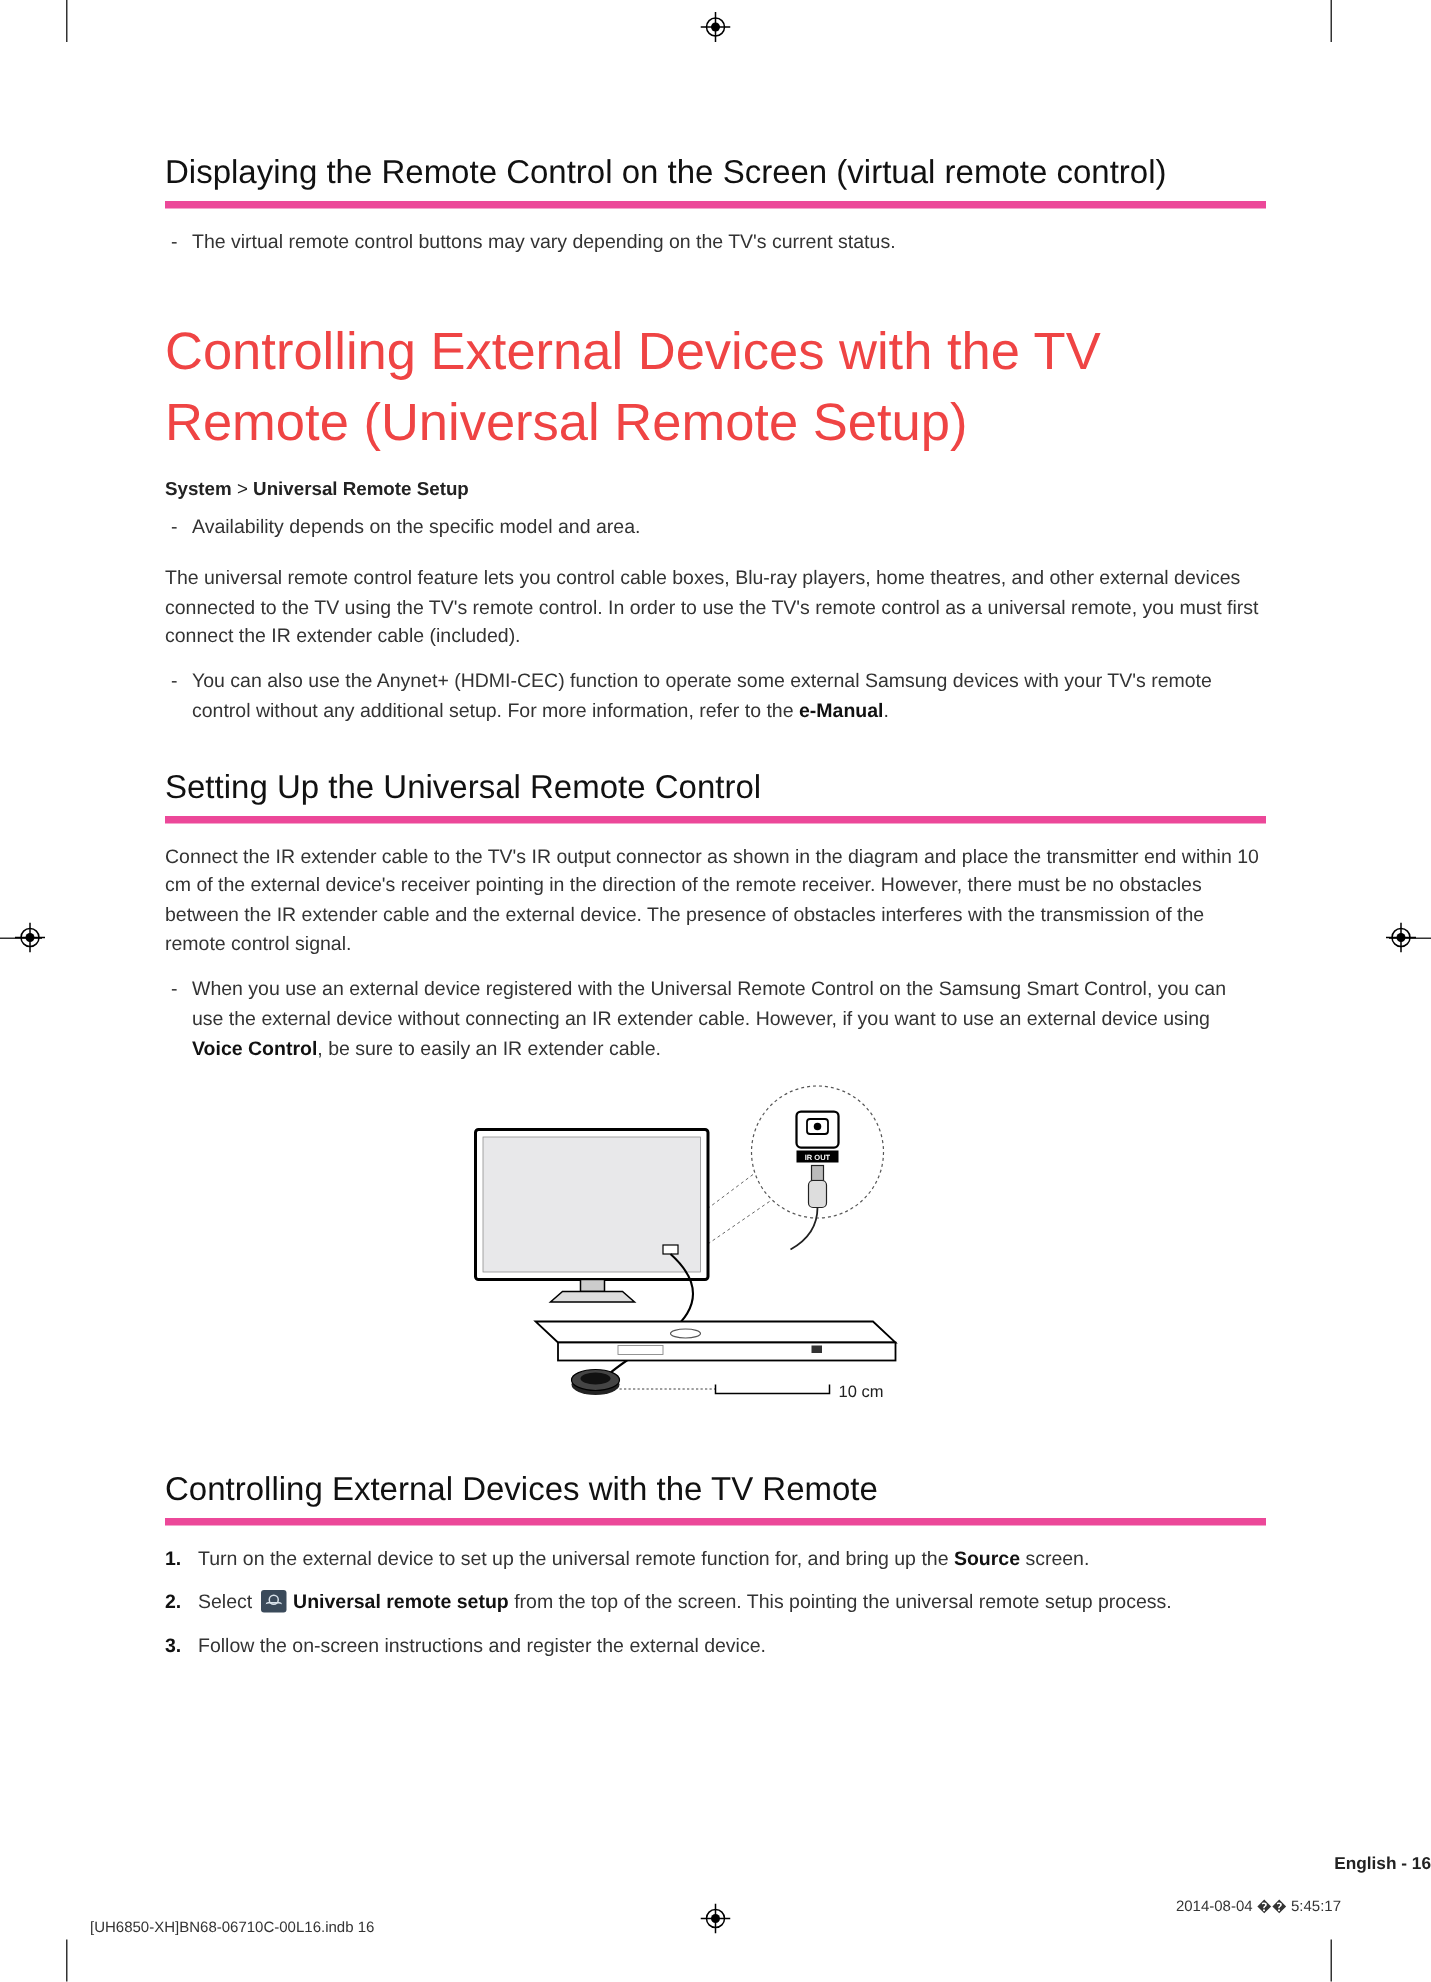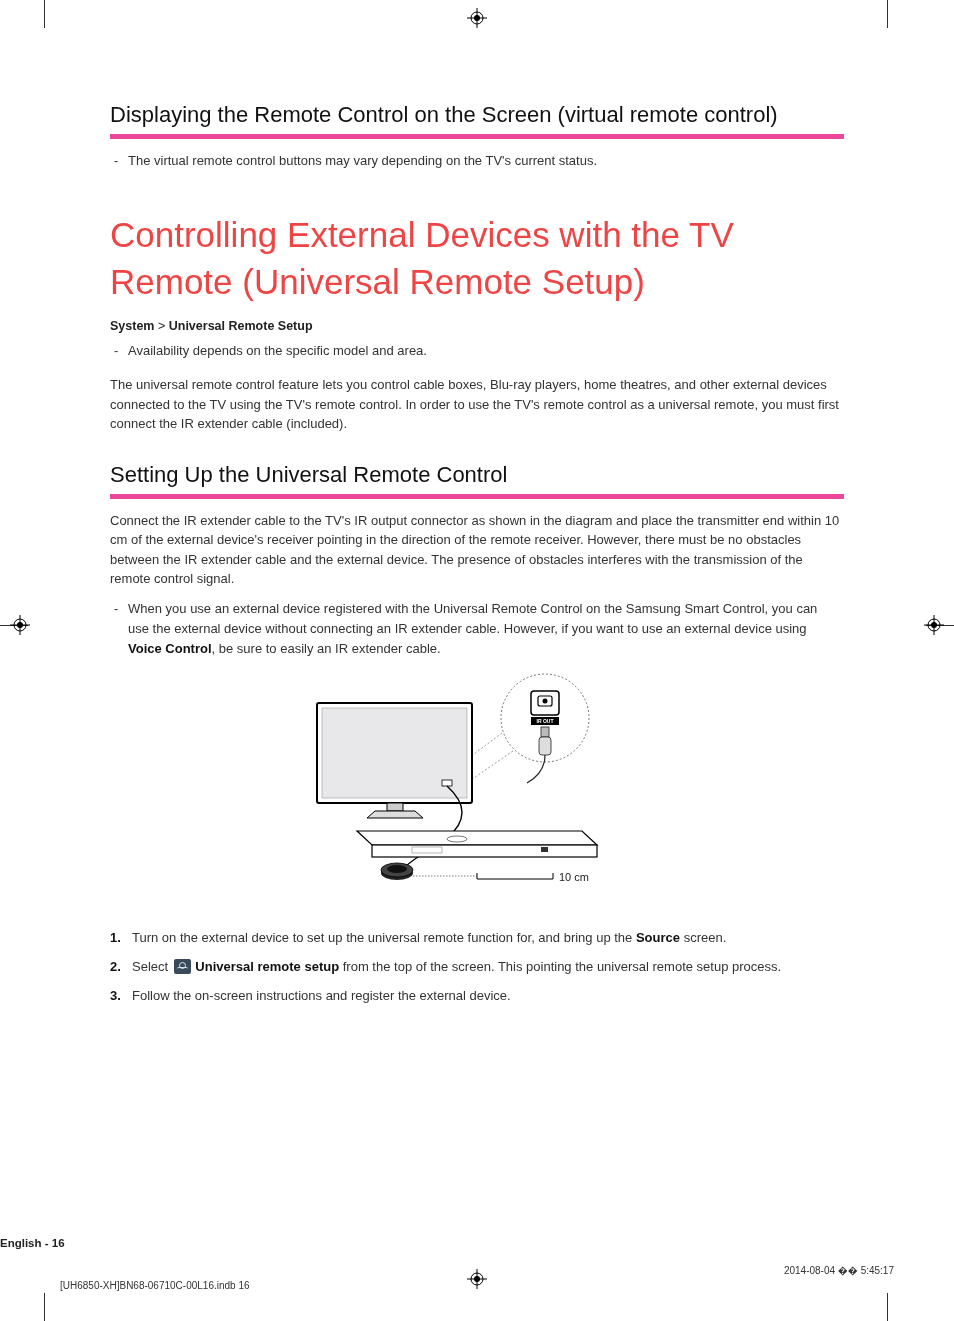--- a/index.html
+++ b/index.html
@@ -142,21 +142,21 @@
     bottom:2px; left:3px; right:3px;
     height:4px;
     border-top:1.5px solid #d8e2ea;
     border-radius:2px 2px 0 0;
   }
 
   .footer-center {
     position:absolute;
     bottom:72px;
     left:0; right:0;
-    text-align:left;
+    text-align:right;
     font-size:11.5px;
     font-weight:600;
     color:#222;
   }
   .footer-left {
     position:absolute;
     bottom:30px;
     left:60px;
     font-size:10px;
     color:#333;
@@ -221,20 +221,23 @@
 
   <h1 class="major">Controlling External Devices with the TV Remote (Universal Remote Setup)</h1>
   <p class="path">
     <span class="b">System</span><span> &gt; </span><span class="b">Universal Remote Setup</span>
   </p>
   <ul class="dash">
     <li>Availability depends on the specific model and area.</li>
   </ul>
   <p class="body">The universal remote control feature lets you control cable boxes, Blu-ray players, home theatres, and other external devices connected to the TV using the TV's remote control. In order to use the TV's remote control as a universal remote, you must first connect the IR extender cable (included).</p>
   <ul class="dash">
+    <li>
+      <span>You can also use the Anynet+ (HDMI-CEC) function to operate some external Samsung devices with your TV's remote control without any additional setup. For more information, refer to the </span><span class="bold">e-Manual</span><span>.</span>
+    </li>
   </ul>
 
   <h2 class="section" style="margin-top:26px">Setting Up the Universal Remote Control</h2>
   <p class="body">Connect the IR extender cable to the TV's IR output connector as shown in the diagram and place the transmitter end within 10 cm of the external device's receiver pointing in the direction of the remote receiver. However, there must be no obstacles between the IR extender cable and the external device. The presence of obstacles interferes with the transmission of the remote control signal.</p>
   <ul class="dash">
     <li>
       <span>When you use an external device registered with the Universal Remote Control on the Samsung Smart Control, you can use the external device without connecting an IR extender cable. However, if you want to use an external device using </span><span class="bold">Voice Control</span><span>, be sure to easily an IR extender cable.</span>
     </li>
   </ul>
 
@@ -276,20 +279,21 @@
       <rect x="115" y="174" width="30" height="6" fill="none" stroke="#888" stroke-width="0.6"></rect>
 
       <rect x="244" y="174" width="7" height="5" fill="#333"></rect>
 
       <path d="M180 200 L180 206 L256 206 L256 200" fill="none" stroke="#000" stroke-width="1"></path>
       <line x1="116" y1="203" x2="180" y2="203" stroke="#000" stroke-width="0.5" stroke-dasharray="1.5,1.5"></line>
       <text x="262" y="208" font-size="11" fill="#222">10 cm</text>
     </svg>
   </div>
 
+  <h2 class="section">Controlling External Devices with the TV Remote</h2>
   <ol class="steps">
     <li>
       <span>Turn on the external device to set up the universal remote function for, and bring up the </span><span class="bold">Source</span><span> screen.</span>
     </li>
     <li>
       <span>Select </span><span class="tiny-icon"></span><span class="bold"> Universal remote setup</span><span> from the top of the screen. This pointing the universal remote setup process.</span>
     </li>
     <li>Follow the on-screen instructions and register the external device.</li>
   </ol>
 

